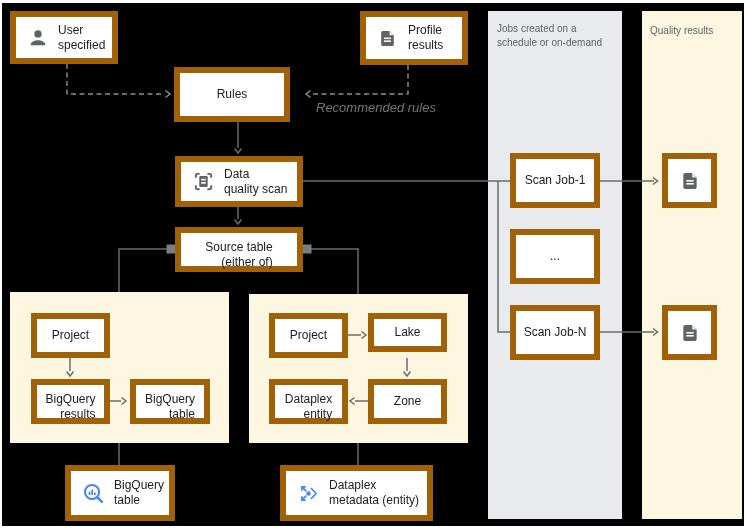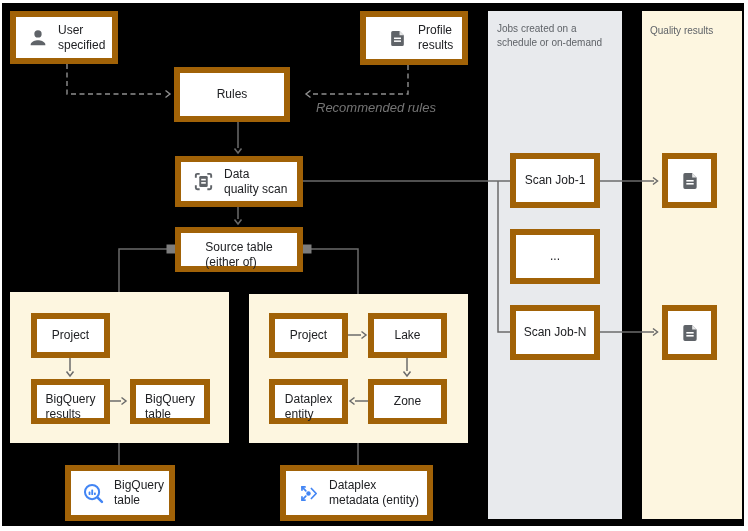--- a/index.html
+++ b/index.html
@@ -6,21 +6,21 @@
   #stage{position:relative;width:748px;height:531px;background:#ffffff;overflow:hidden;}
   .canvas{position:absolute;left:2px;top:3px;width:742px;height:523px;background:#000000;z-index:0;}
   .panel{position:absolute;background:#fdf6e0;z-index:1;}
   .col-gray{position:absolute;background:#e8eaed;z-index:1;}
   svg.wires{position:absolute;left:0;top:0;z-index:2;}
   .box{position:absolute;background:#ffffff;border:6px solid #a16207;box-sizing:border-box;
        display:flex;align-items:center;justify-content:center;color:#202124;
        font-size:12px;line-height:15px;z-index:3;}
   .box.iconbox{justify-content:flex-start;gap:9px;padding-left:11px;}
   .lbl{display:flex;flex-direction:column;}
-  .ctr{text-align:left;margin-top:10px;}
+  .ctr{text-align:right;margin-top:10px;}
   .hdr{position:absolute;font-size:10px;line-height:14px;color:#5f6368;z-index:3;}
   .note{position:absolute;font-size:13px;color:#757575;white-space:nowrap;z-index:3;font-style:italic;}
   .icon{flex:0 0 auto;display:flex;align-items:center;justify-content:center;}
 </style>
 </head>
 <body>
 
 <div id="stage">
   <div class="canvas"></div>
 
@@ -76,21 +76,21 @@
           <circle cx="12" cy="7.5" r="4" fill="#5f6368"></circle>
           <path d="M4 19.2c0-3.1 5.3-4.7 8-4.7s8 1.6 8 4.7v.8H4z" fill="#5f6368"></path>
         </svg>
     </span>
     <span class="lbl">
       <span>User</span>
       <span>specified</span>
     </span>
   </div>
 
-  <div class="box iconbox" style="left:360px;top:11px;width:108px;height:54px;gap:11px;padding-left:22px;">
+  <div class="box iconbox" style="left:360px;top:11px;width:108px;height:54px;gap:11px;padding-left:12px;">
     <span class="icon">
       <svg width="19" height="19" viewBox="0 0 24 24">
           <path fill="#5f6368" d="M6 2.5h8.6L20 7.9v11.6a2 2 0 0 1-2 2H6a2 2 0 0 1-2-2v-15a2 2 0 0 1 2-2z"></path>
           <path fill="#ffffff" d="M14.6 2.5 20 7.9h-5.4z" opacity="0.85"></path>
           <rect x="7.6" y="10.8" width="8.8" height="1.9" fill="#ffffff"></rect>
           <rect x="7.6" y="14.4" width="8.8" height="1.9" fill="#ffffff"></rect>
         </svg>
     </span>
     <span class="lbl">
       <span>Profile</span>
@@ -143,21 +143,21 @@
   <div class="box" style="left:130px;top:379px;width:80px;height:45px;">
     <span class="lbl ctr">
       <span>BigQuery</span>
       <span>table</span>
     </span>
   </div>
 
   <div class="box" style="left:269px;top:313px;width:79px;height:45px;">
     <span>Project</span>
   </div>
-  <div class="box" style="left:368px;top:313px;width:79px;height:45px;justify-content:center;">
+  <div class="box" style="left:368px;top:313px;width:79px;height:39px;justify-content:center;">
     <span>Lake</span>
   </div>
   <div class="box" style="left:269px;top:379px;width:79px;height:45px;">
     <span class="lbl ctr">
       <span>Dataplex</span>
       <span>entity</span>
     </span>
   </div>
   <div class="box" style="left:368px;top:379px;width:79px;height:45px;">
     <span>Zone</span>

